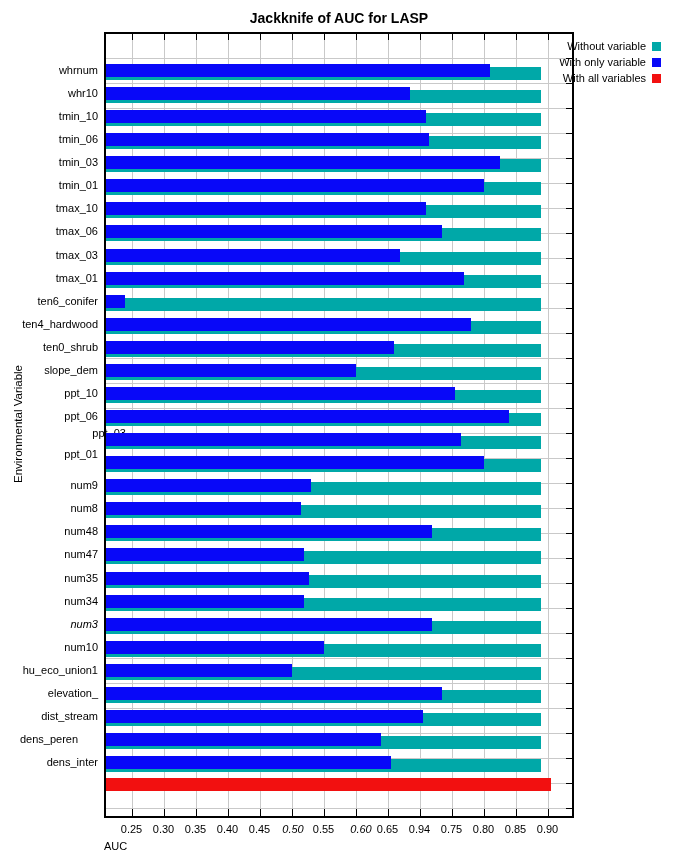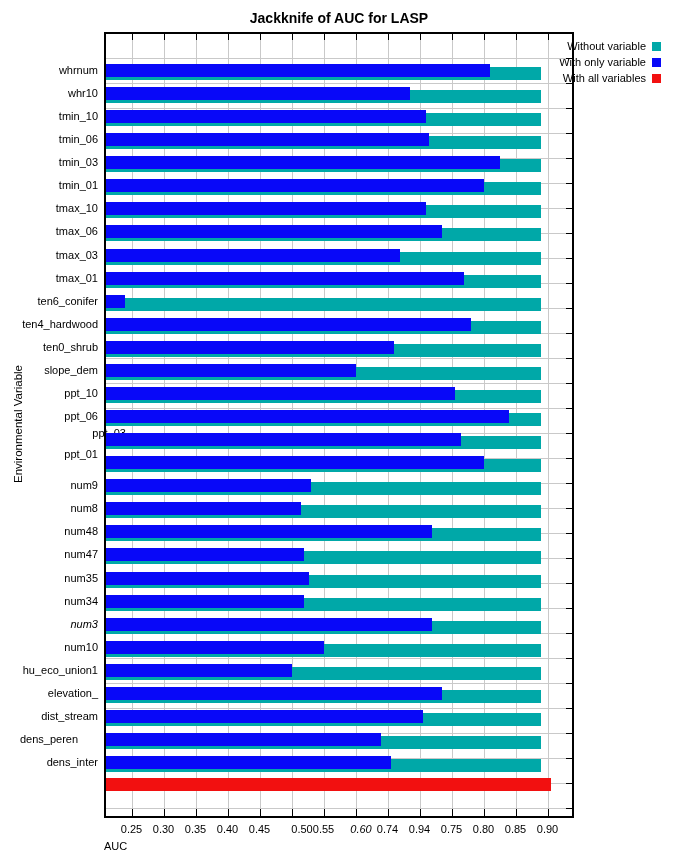--- a/index.html
+++ b/index.html
@@ -254,24 +254,24 @@
       <div class="ylab" style="top: 709.96px;">dist_stream</div>
       <div class="ylab" style="top: 733.03px; text-align: center;">dens_peren</div>
       <div class="ylab" style="top: 756.1px;">dens_inter</div>
     </div>
   <div id="xlabels">
       <div class="xlab" style="left: 131.5px;">0.25</div>
       <div class="xlab" style="left: 163.5px;">0.30</div>
       <div class="xlab" style="left: 195.5px;">0.35</div>
       <div class="xlab" style="left: 227.5px;">0.40</div>
       <div class="xlab" style="left: 259.5px;">0.45</div>
-      <div class="xlab" style="left: 302px;">0.50</div>
+      <div class="xlab" style="left: 293px; font-style: italic;">0.50</div>
       <div class="xlab" style="left: 323.5px;">0.55</div>
       <div class="xlab" style="left: 361px; font-style: italic;">0.60</div>
-      <div class="xlab" style="left: 387.5px;">0.74</div>
+      <div class="xlab" style="left: 387.5px;">0.65</div>
       <div class="xlab" style="left: 419.5px;">0.94</div>
       <div class="xlab" style="left: 451.5px;">0.75</div>
       <div class="xlab" style="left: 483.5px;">0.80</div>
       <div class="xlab" style="left: 515.5px;">0.85</div>
       <div class="xlab" style="left: 547.5px;">0.90</div>
     </div>
 
   <div id="xaxis-title">AUC</div>
   <div id="yaxis-title">Environmental Variable</div>
 </div>

